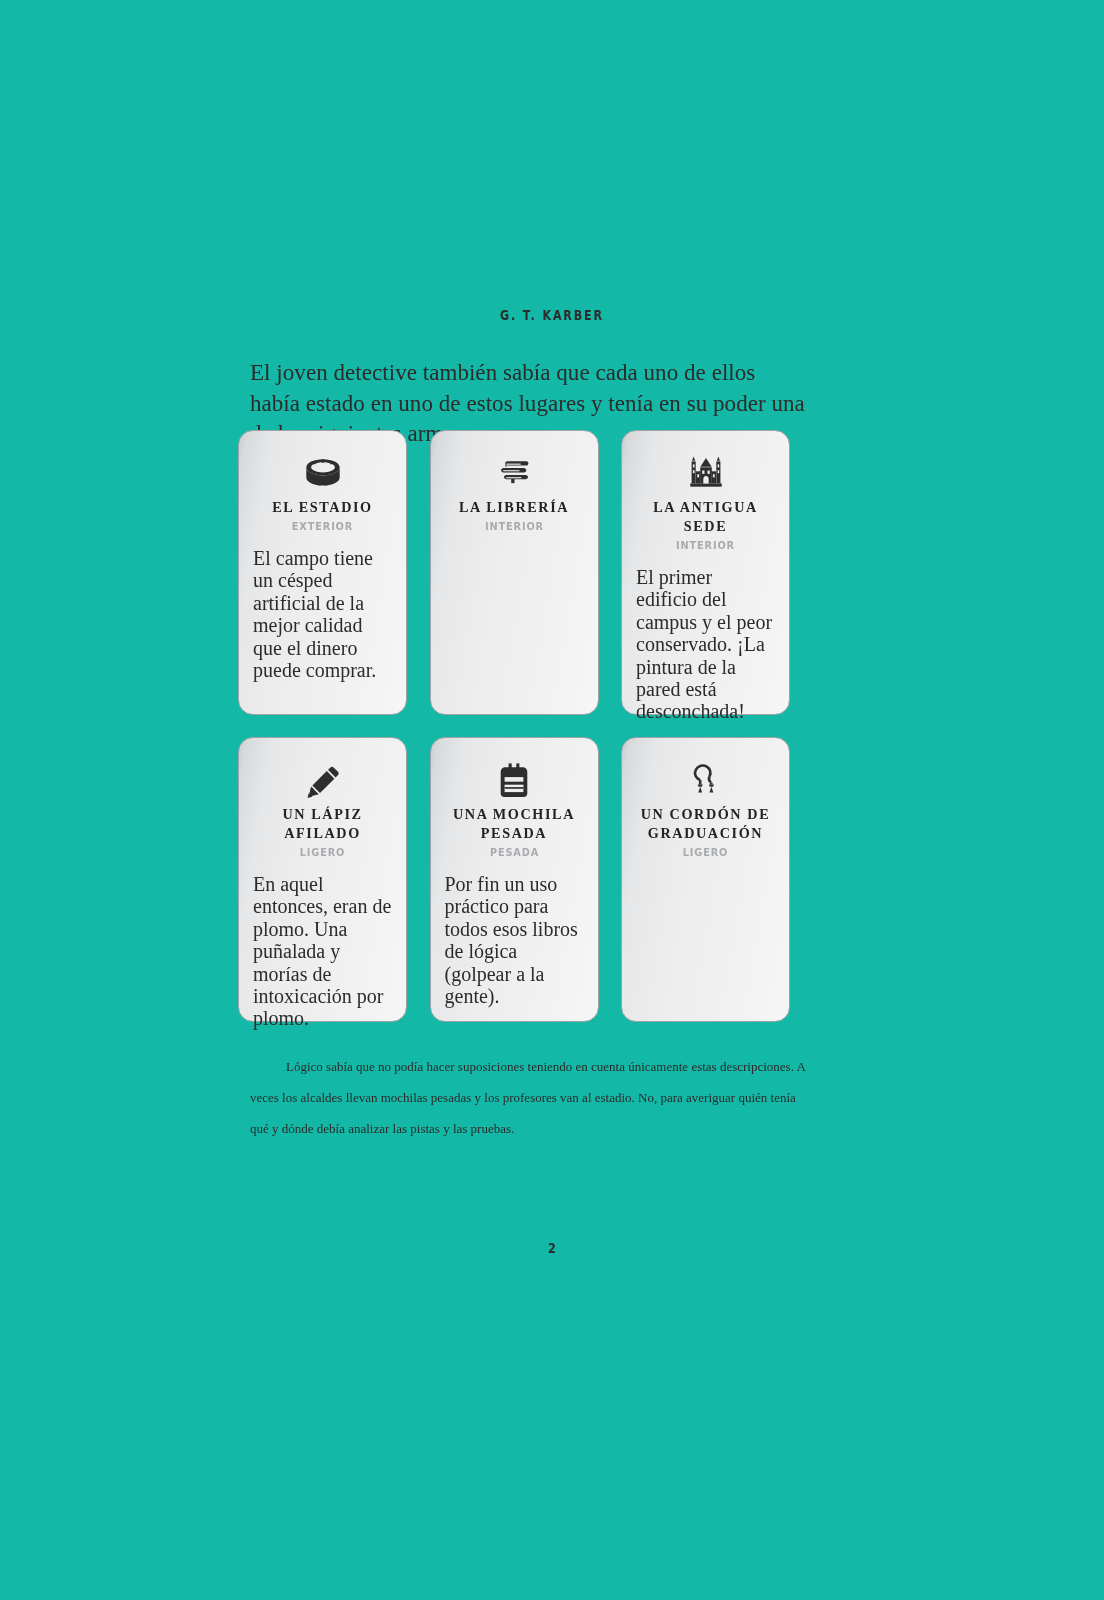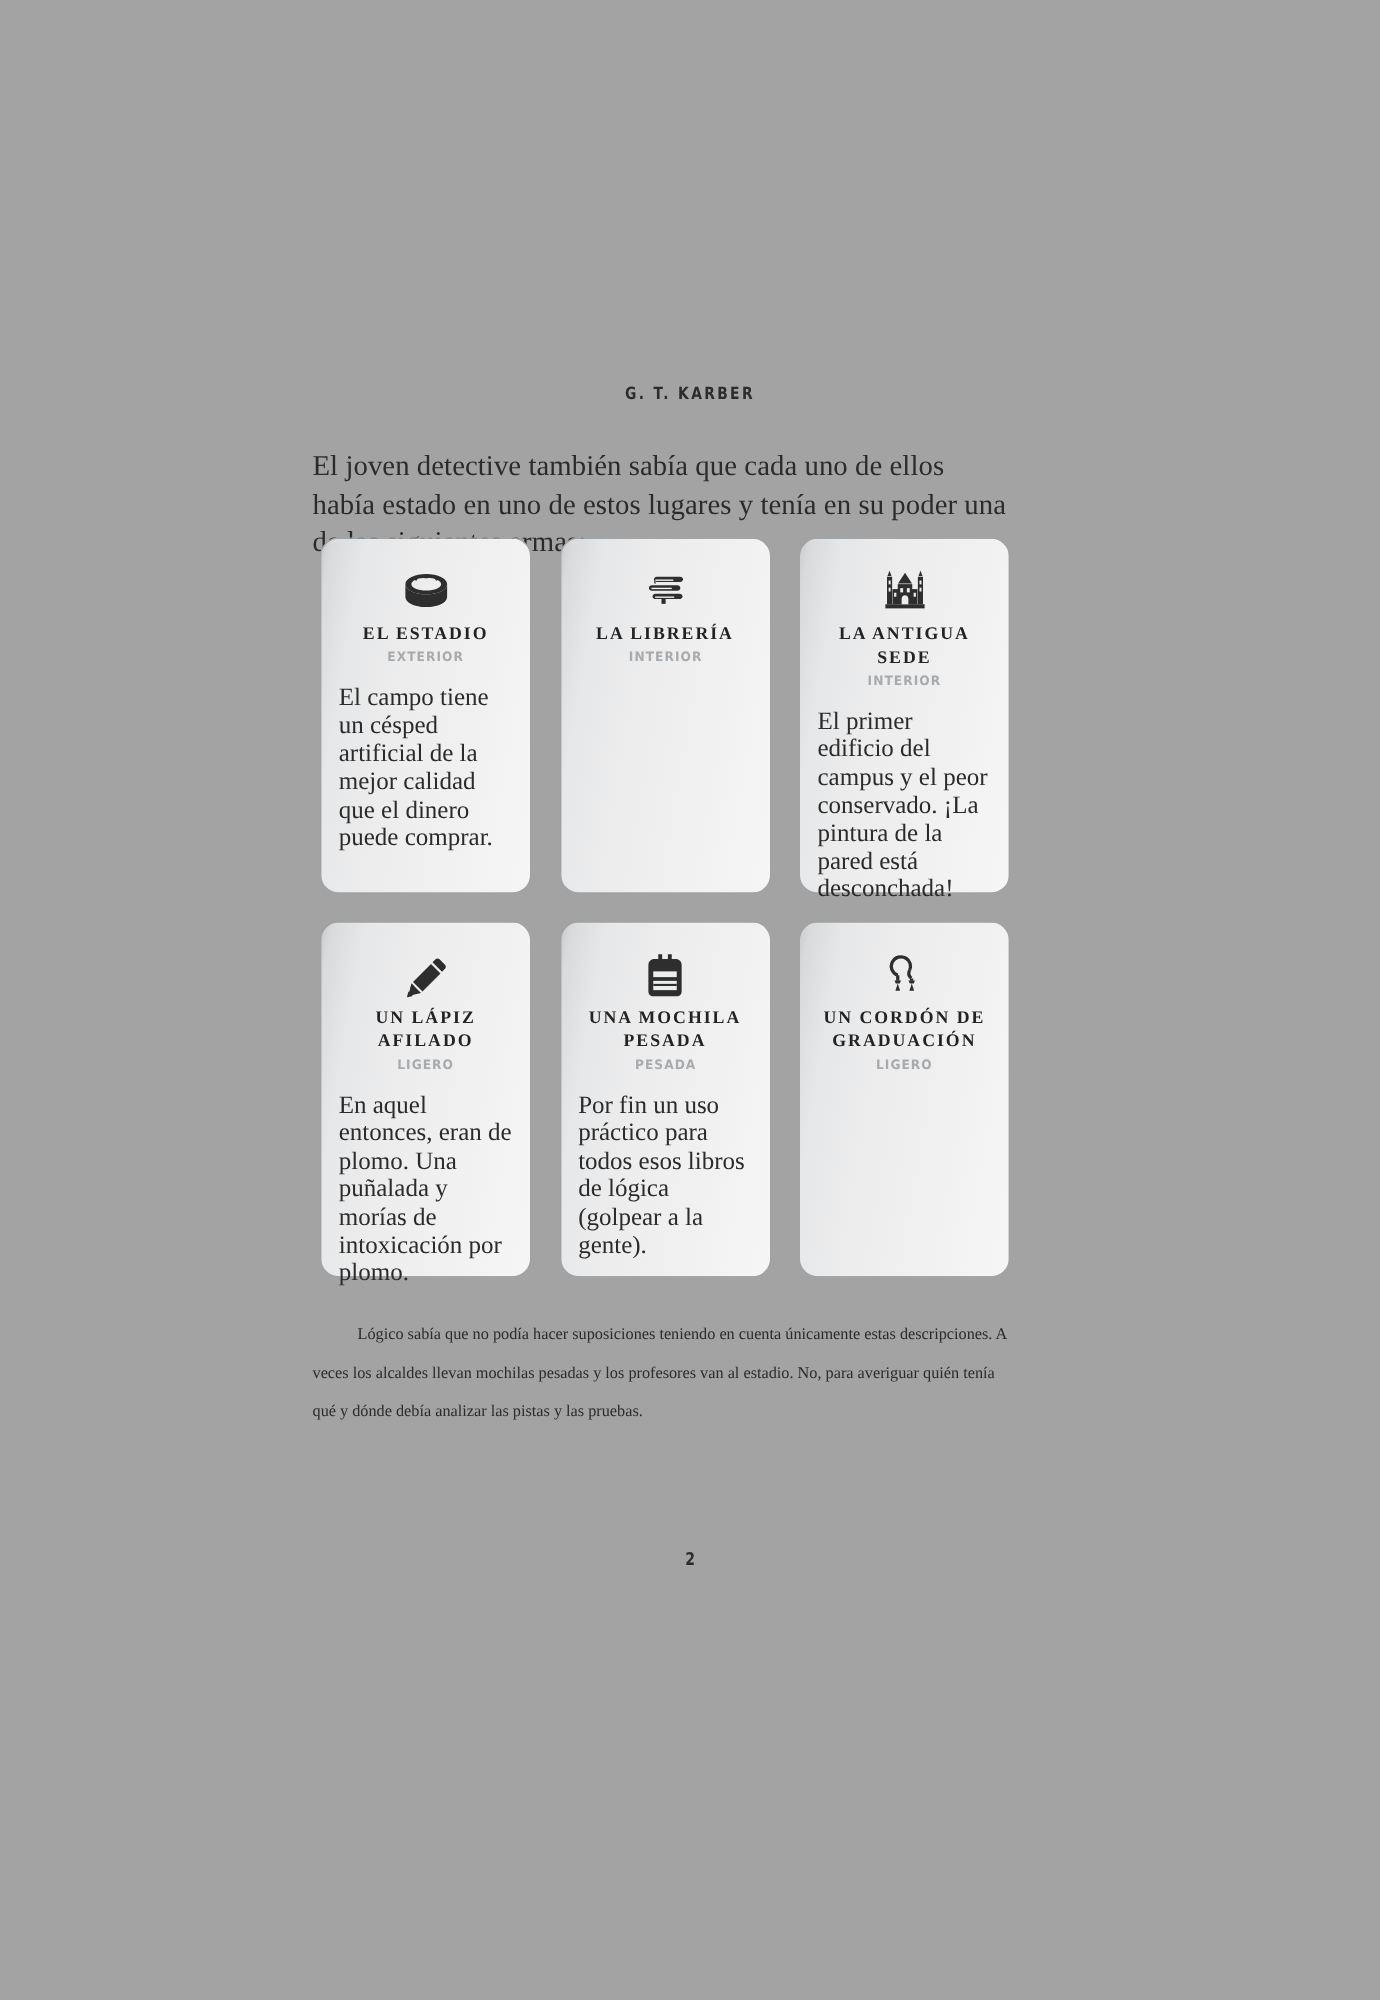--- a/index.html
+++ b/index.html
@@ -14,21 +14,21 @@
     position: relative;
     overflow: hidden;
   }
 
   .page {
     position: absolute;
     left: 0;
     top: 0;
     width: 1104px;
     height: 1600px;
-    background: #a3a3a3;
+    background: #14b8a6;
   }
 
   
   .running-head {
     position: absolute;
     left: 0;
     top: 307px;
     width: 1104px;
     text-align: center;
     font-family: "DejaVu Sans", sans-serif;
@@ -51,21 +51,21 @@
     font-size: 23px;
     line-height: 30.5px;
     color: #2b2b2b;
     text-align: left;
     letter-spacing: 0.05px;
   }
 
   
   .card-grid {
     position: absolute;
-    left: 256px;
+    left: 238px;
     top: 430px;
     width: 552px;
   }
   .card-row {
     display: flex;
     justify-content: space-between;
     margin-bottom: 22px;
   }
   .card {
     width: 169px;

